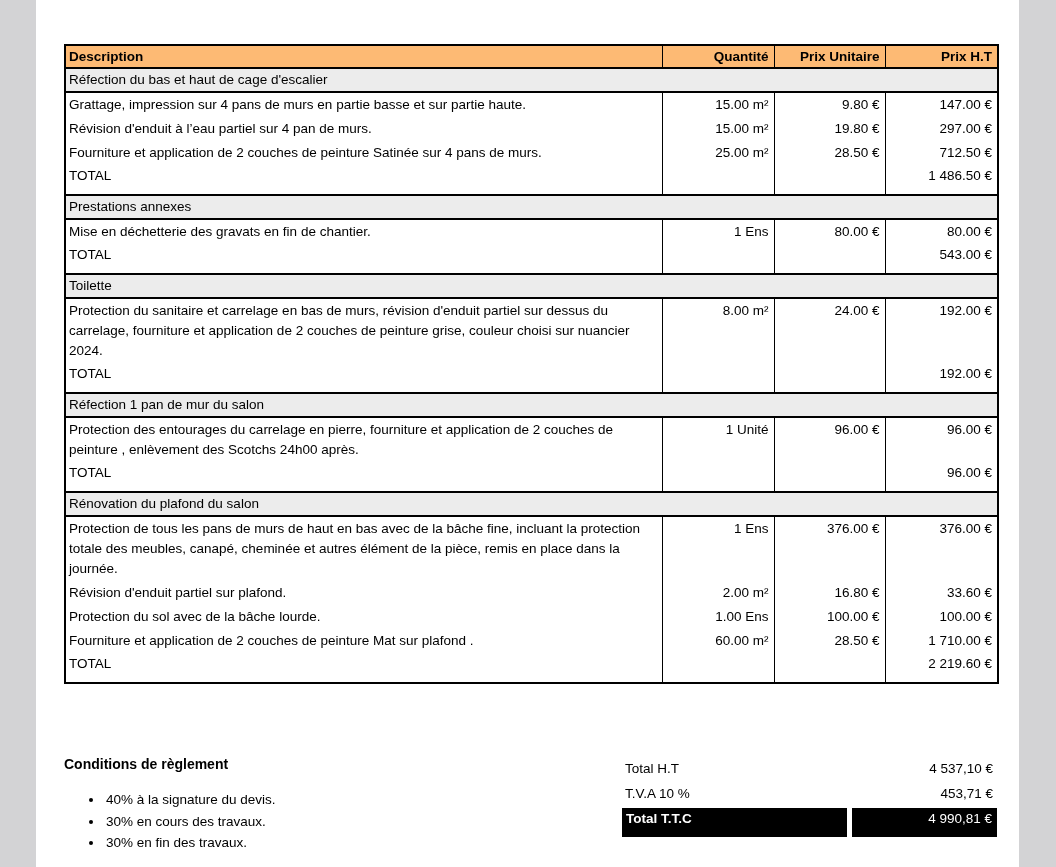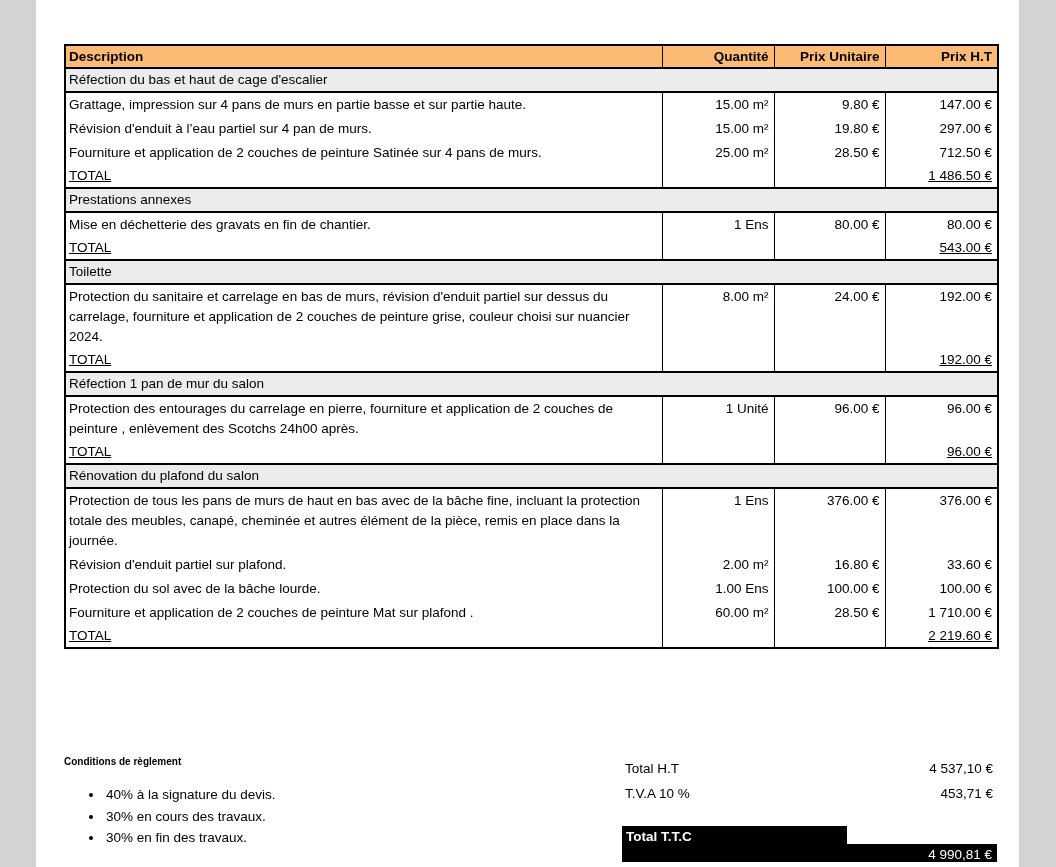--- a/index.html
+++ b/index.html
@@ -37,40 +37,40 @@
     border-top:2px solid #000;border-bottom:2px solid #000;
     padding:1px 4px 1px 3px;text-align:left;
   }
   tr.item-row td, tr.total-row td{
     border-left:1px solid #000;border-right:1px solid #000;
     vertical-align:top;padding:2px 5px;text-align:right;
   }
   tr.item-row td.desc, tr.total-row td.desc{
     text-align:left;padding-left:3px;white-space:pre-line;
   }
-  tr.total-row td{padding-top:1px;padding-bottom:1px;text-decoration:underline;}
+  tr.total-row td{padding-top:1px;padding-bottom:8px;}
 
   .bottom-right{
     position:absolute;left:622px;top:756px;width:375px;
     font-size:13.5px;
   }
   .sum-row{display:flex;justify-content:space-between;align-items:center;height:25px;padding:0 4px 0 3px;}
-  .ttc-row{display:flex;margin-top:20px;height:29px;flex-direction:column;}
+  .ttc-row{display:flex;margin-top:2px;height:29px;}
   .ttc-label{
     width:225px;background:var(--ttc-bg);color:var(--ttc-fg);
     font-weight:bold;padding:3px 0 0 4px;
   }
   .ttc-gap{width:5px;background:#fff;}
   .ttc-value{
     flex:1;background:var(--ttc-bg);color:var(--ttc-fg);
     font-weight:normal;text-align:right;padding:3px 5px 0 0;
   }
 
   .conditions{position:absolute;left:64px;top:756px;width:520px;font-size:13.5px;}
-  .cond-title{font-weight:bold;font-size:10px;}
+  .cond-title{font-weight:bold;font-size:14px;}
   .conditions ul{margin:17px 0 0 0;padding-left:33px;line-height:21.5px;}
   .conditions li{padding-left:2px;margin-left:7px;}
 </style>
 </head>
 <body>
 
 <div class="gray-strip left"></div>
 <div class="gray-strip right"></div>
 
 <table class="devis">

